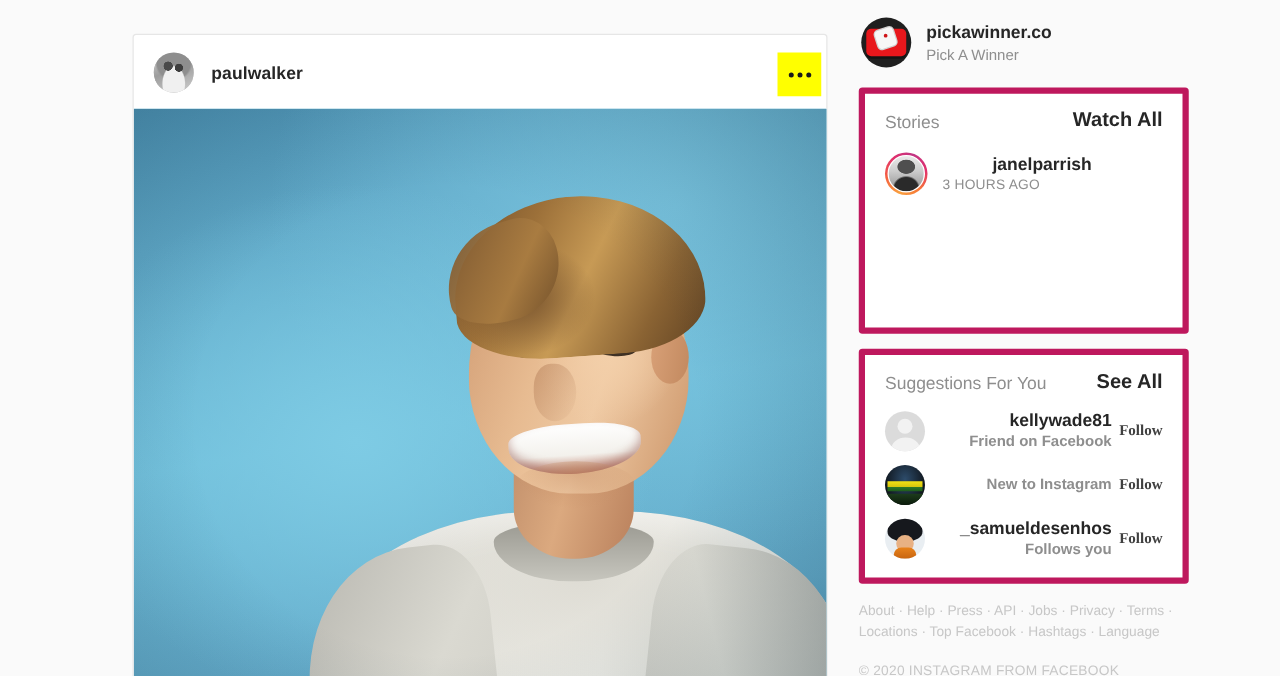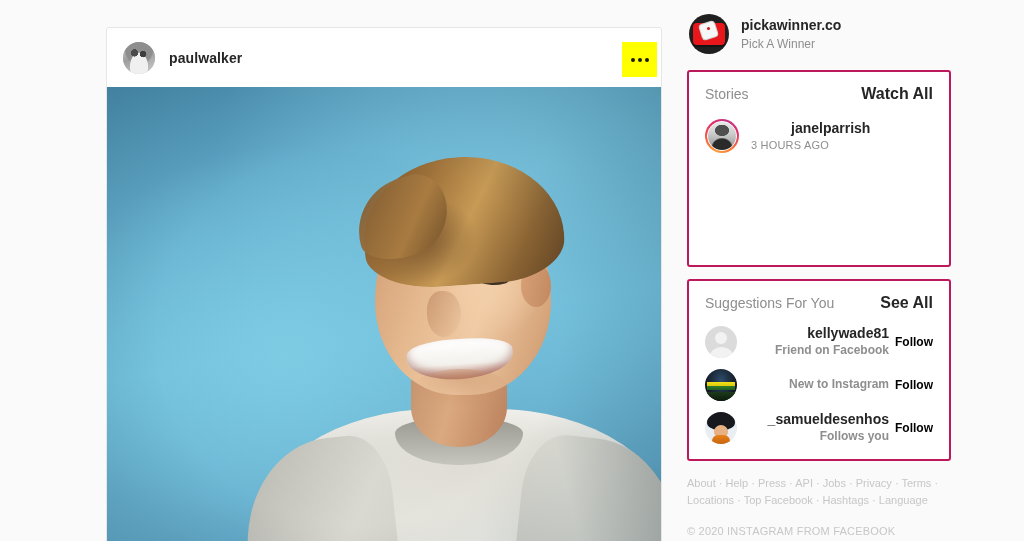--- a/index.html
+++ b/index.html
@@ -272,21 +272,21 @@
     background: #cf1519;
     left: 18px; top: 13px;
     z-index: 2;
   }
   .profile-meta { margin-left: 12px; line-height: 1.35; }
   .profile-name { font-size: 14px; font-weight: 600; color: #262626; }
   .profile-sub { font-size: 12px; color: #8e8e8e; margin-top: 1px; }
 
   .card {
     background: #ffffff;
-    border: 2px solid #be185d;
+    border: 5px solid #be185d;
     border-radius: 3px;
     margin-top: 12px;
   }
 
   .card-head {
     display: flex;
     align-items: center;
     justify-content: space-between;
     padding: 13px 16px 6px 16px;
   }
@@ -418,25 +418,26 @@
     border-radius: 6px 6px 0 0;
     z-index: 3;
   }
 
   .sugg-meta { margin-left: 12px; line-height: 1.3; flex: 1 1 auto; }
   .sugg-name { font-size: 14px; font-weight: 600; color: #262626; }
   .sugg-sub { font-size: 12px; color: #8e8e8e; margin-top: 1px; font-weight: bold; }
   .follow-link {
     font-size: 12px;
     font-weight: 600;
-    color: #000000;
+    color: #404040;
     cursor: pointer;
     text-decoration: none;
     flex: 0 0 auto;
     padding-left: 6px;
+    font-family: Liberation Serif, serif;
   }
 
   .footer {
     margin-top: 14px;
     padding-left: 0;
     line-height: 1.55;
   }
   .footer-links { font-size: 11px; color: #c7c7c7; }
   .footer-links a { color: #c7c7c7; text-decoration: none; }
   .footer-sep { color: #c7c7c7; }

